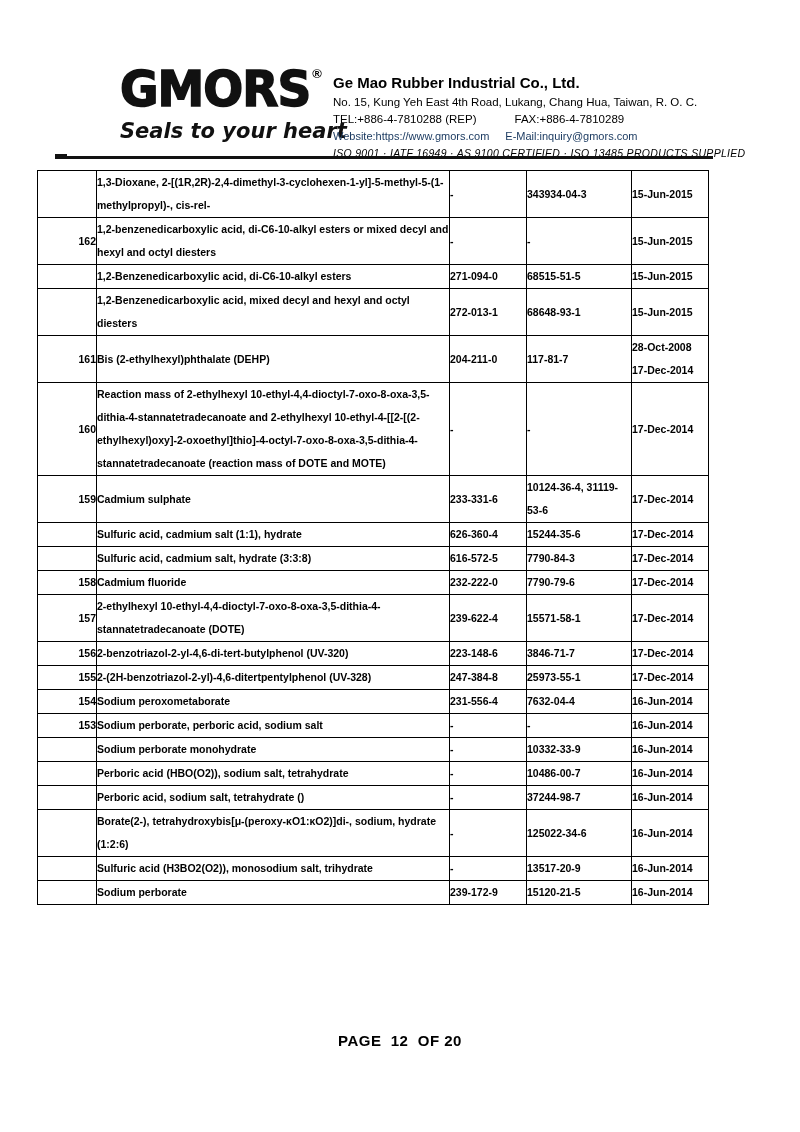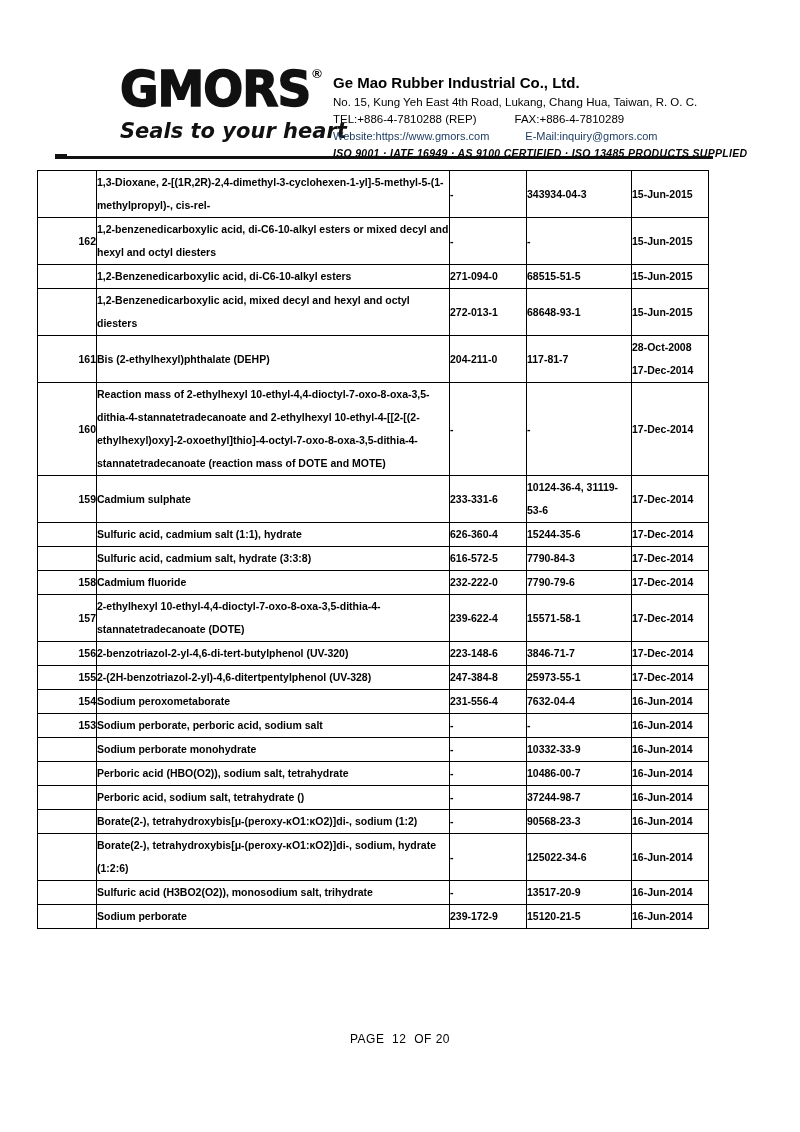--- a/index.html
+++ b/index.html
@@ -19,22 +19,22 @@
   .logo-reg{font-size:13px;font-weight:bold;vertical-align:top;position:relative;top:2px;left:2px;}
   .tagline{
     font-family:"DejaVu Sans", sans-serif;font-style:italic;font-weight:bold;
     font-size:21px;color:#111;margin-top:8px;letter-spacing:0px;white-space:nowrap;
   }
   .info-block{position:absolute;left:333px;top:74px;width:400px;}
   .company-name{font-weight:bold;font-size:15px;margin-bottom:5px;}
   .info-line{font-size:11.5px;margin-bottom:5px;white-space:nowrap;}
   .telfax .fax{margin-left:38px;}
   .webmail{font-size:11px;color:#17375e;margin-bottom:5px;}
-  .webmail .email{margin-left:36px;text-align:right;}
-  .certs{font-size:10.5px;font-style:italic;letter-spacing:0.3px;white-space:nowrap;font-weight:bold;}
+  .webmail .email{margin-left:16px;text-align:right;}
+  .certs{font-size:10.5px;font-style:italic;letter-spacing:0.3px;white-space:nowrap;}
   .header-rule{position:absolute;left:55px;top:156px;width:658px;height:3px;background:#111;}
   .header-rule-tick{position:absolute;left:55px;top:154px;width:12px;height:3px;background:#111;}
 
   
   table.substances{
     position:absolute;left:37px;top:170px;width:666px;
     border-collapse:collapse;table-layout:fixed;
   }
   table.substances td{
     border:1.5px solid #000;font-size:10.5px;font-weight:bold;
@@ -42,21 +42,21 @@
   }
   td.c-no{width:58px;text-align:right;padding-right:3px;}
   td.c-name{width:352px;padding-left:3px;padding-right:1px;}
   td.c-ec{width:76px;padding-left:3px;}
   td.c-cas{width:104px;padding-left:3px;}
   td.c-date{width:76px;padding-left:3px;white-space:pre-line;}
 
   
   .footer{
     position:absolute;left:0;top:1032px;width:100%;text-align:center;
-    font-size:12px;font-weight:normal;letter-spacing:0.5px;white-space:pre;
+    font-size:15px;font-weight:bold;letter-spacing:0.5px;white-space:pre;
   }
 </style>
 </head>
 <body>
 
 <div class="page">
 
   <div class="logo-block">
     <span class="logo-text">GMORS</span><span class="logo-reg">®</span>
     <div class="tagline">Seals to your heart</div>
@@ -201,27 +201,20 @@
     </tr>
         <tr>
       <td class="c-no"></td>
       <td class="c-name">Perboric acid, sodium salt, tetrahydrate ()</td>
       <td class="c-ec">-</td>
       <td class="c-cas">37244-98-7</td>
       <td class="c-date">16-Jun-2014</td>
     </tr>
         <tr>
       <td class="c-no"></td>
-      <td class="c-name">Borate(2-), tetrahydroxybis[μ-(peroxy-κO1:κO2)]di-, sodium (1:2)</td>
-      <td class="c-ec">-</td>
-      <td class="c-cas">90568-23-3</td>
-      <td class="c-date">16-Jun-2014</td>
-    </tr>
-        <tr>
-      <td class="c-no"></td>
       <td class="c-name">Borate(2-), tetrahydroxybis[μ-(peroxy-κO1:κO2)]di-, sodium, hydrate (1:2:6)</td>
       <td class="c-ec">-</td>
       <td class="c-cas">125022-34-6</td>
       <td class="c-date">16-Jun-2014</td>
     </tr>
         <tr>
       <td class="c-no"></td>
       <td class="c-name">Sulfuric acid (H3BO2(O2)), monosodium salt, trihydrate</td>
       <td class="c-ec">-</td>
       <td class="c-cas">13517-20-9</td>

